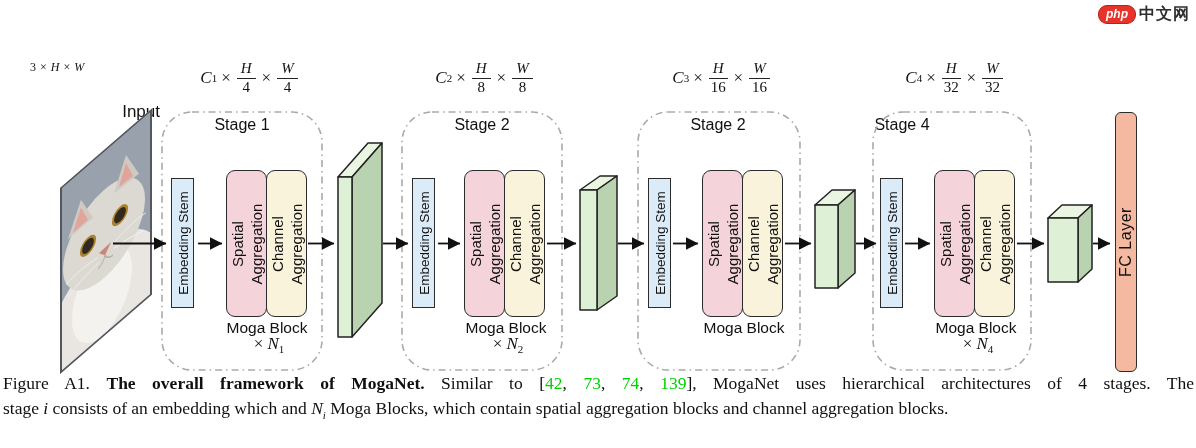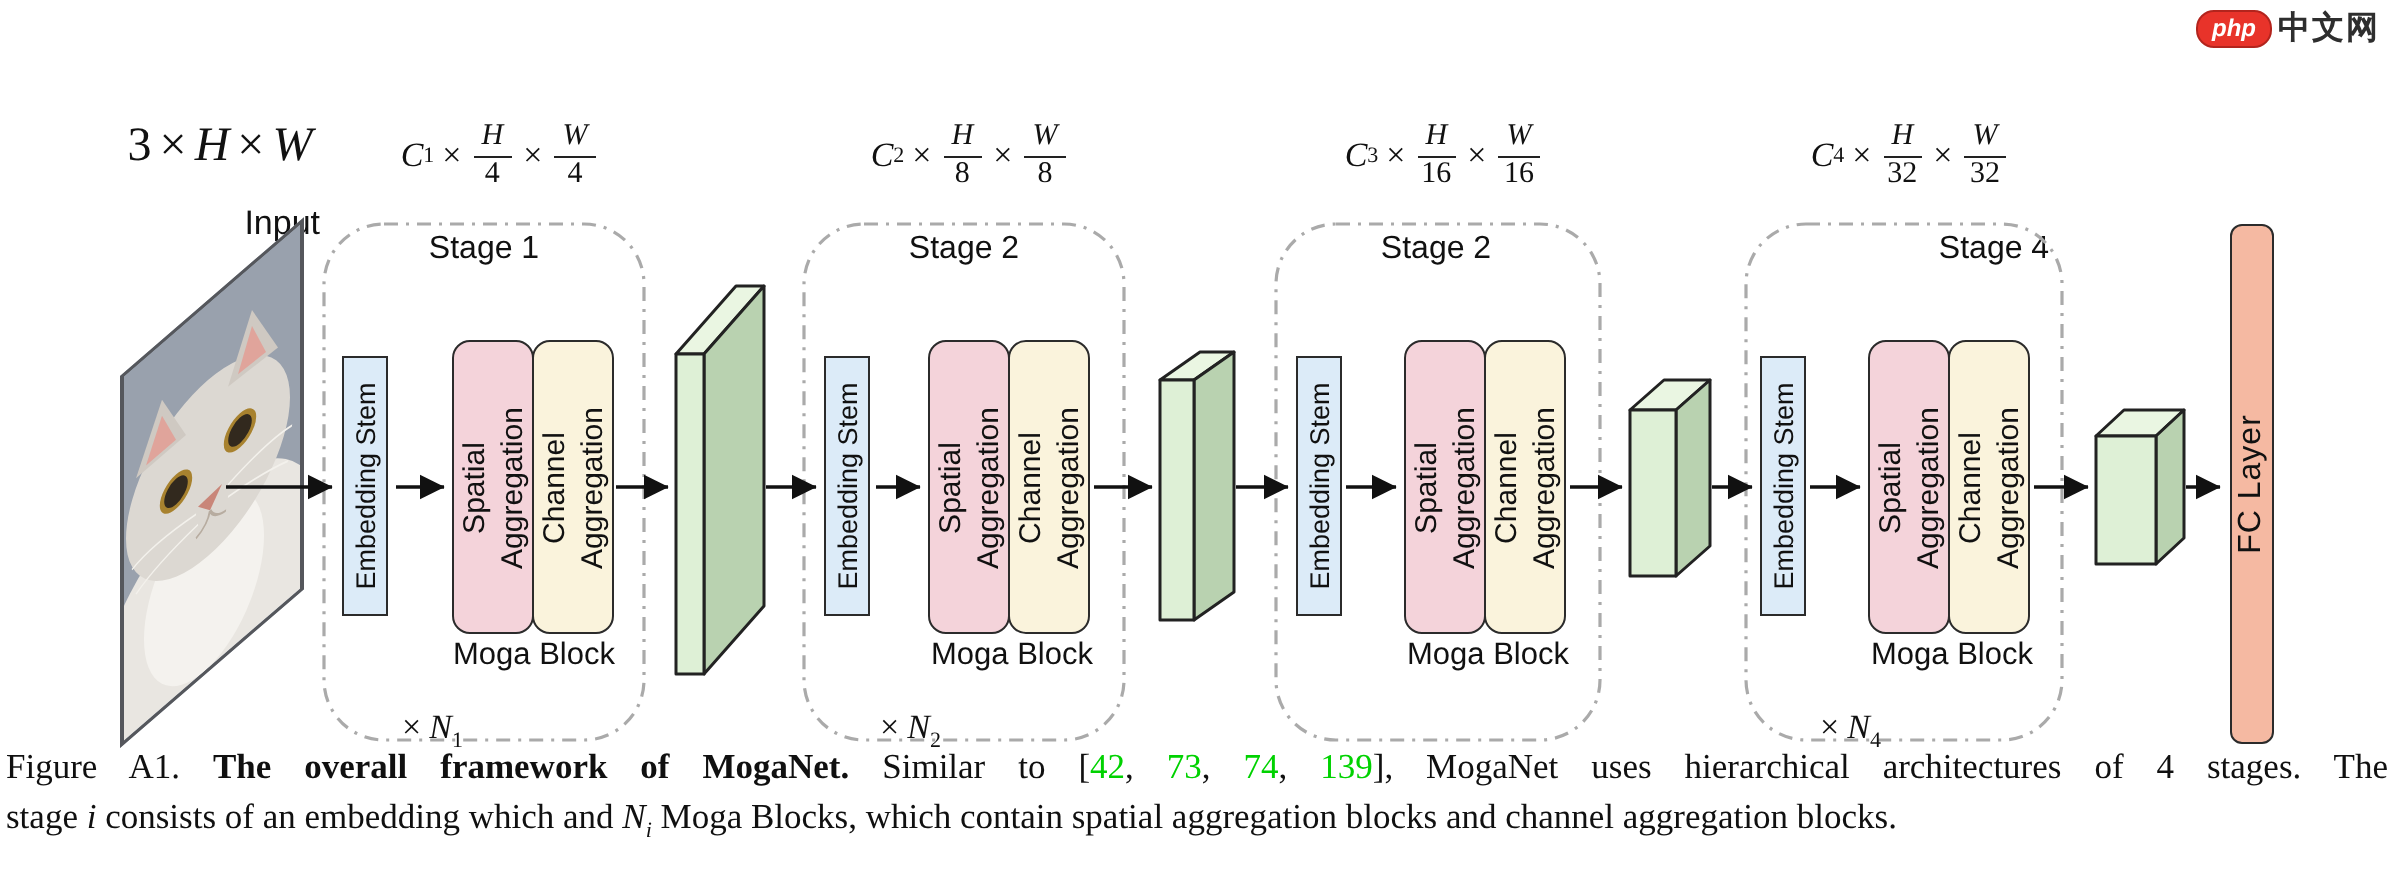--- a/index.html
+++ b/index.html
@@ -16,29 +16,29 @@
   
   .mathline{font-family:"Liberation Serif",serif;}
   .mathline i{font-style:italic;}
   .op{font-style:normal;margin:0 4px;}
   sub{font-size:11px;}
   .frac{display:inline-flex;flex-direction:column;align-items:center;font-size:15px;
         line-height:1.05;margin:0 2px;vertical-align:middle;}
   .frac .num{border-bottom:1.4px solid #222;padding:0 4px 1px;}
   .frac .den{padding-top:1px;}
 
-  .input-dims{position:absolute;left:30px;top:60px;width:160px;text-align:center;font-size:24px;}
+  .input-dims{position:absolute;left:30px;top:60px;width:160px;font-size:12px;}
   .input-label{position:absolute;left:40px;top:102px;width:120px;text-align:right;font-size:17px;}
 
   .dim{position:absolute;top:52px;width:150px;height:52px;display:flex;align-items:center;
        justify-content:center;font-size:17px;}
   .d1{left:175px}.d2{left:410px}.d3{left:647px}.d4{left:880px}
 
   .stage-title{position:absolute;top:116px;width:160px;text-align:center;font-size:16px;}
-  .t1{left:162px}.t2{left:402px}.t3{left:638px}.t4{left:917px}
+  .t1{left:162px}.t2{left:402px}.t3{left:638px}.t4{left:822px}
 
   
   .blockbox{position:absolute;box-sizing:border-box;border:1.6px solid var(--block-border,#2b2b2b);z-index:3;}
   .es{top:178px;width:23px;height:130px;background:var(--embedding-stem-fill,#dcebf8);}
   .es1{left:171px}.es2{left:412px}.es3{left:648px}.es4{left:880px}
   .sa,.ca{top:170px;width:41px;height:147px;border-radius:9px;}
   .sa{background:var(--spatial-fill,#f4d3da);z-index:4;}
   .ca{background:var(--channel-fill,#faf3dc);}
   .sa1{left:226px}.ca1{left:266px}
   .sa2{left:464px}.ca2{left:504px}
@@ -47,21 +47,21 @@
   .fc{left:1115px;top:112px;width:22px;height:260px;background:var(--fc-fill,#f5b9a2);border-radius:6px;}
 
   .vwrap{position:relative;width:100%;height:100%;}
   .vtext{position:absolute;left:50%;top:50%;transform:translate(-50%,-50%) rotate(-90deg);
          white-space:nowrap;text-align:center;}
   .vtext.small{font-size:13.5px;}
   .vtext.two{font-size:15px;line-height:19px;}
   .vtext.fct{font-size:16px;letter-spacing:.5px;}
 
   .moga{position:absolute;top:319px;width:140px;text-align:center;font-size:15.5px;z-index:3;}
-  .count{position:absolute;top:354px;width:140px;text-align:left;font-size:17px;z-index:3;}
+  .count{position:absolute;top:334px;width:140px;text-align:center;font-size:17px;z-index:3;}
   .m1{left:197px}.m2{left:436px}.m3{left:674px}.m4{left:906px}
 
   
   .cat-wrap{position:absolute;left:60px;top:188px;width:88px;height:182px;
     transform:skewY(-40.8deg);transform-origin:0 0;border:2px solid #55575c;
     background:var(--photo-bg,#99a1ad);z-index:1;overflow:hidden;}
   .cat-wrap svg{display:block;width:100%;height:100%;}
 
   .overlay{position:absolute;left:0;top:0;z-index:2;pointer-events:none;}
 

